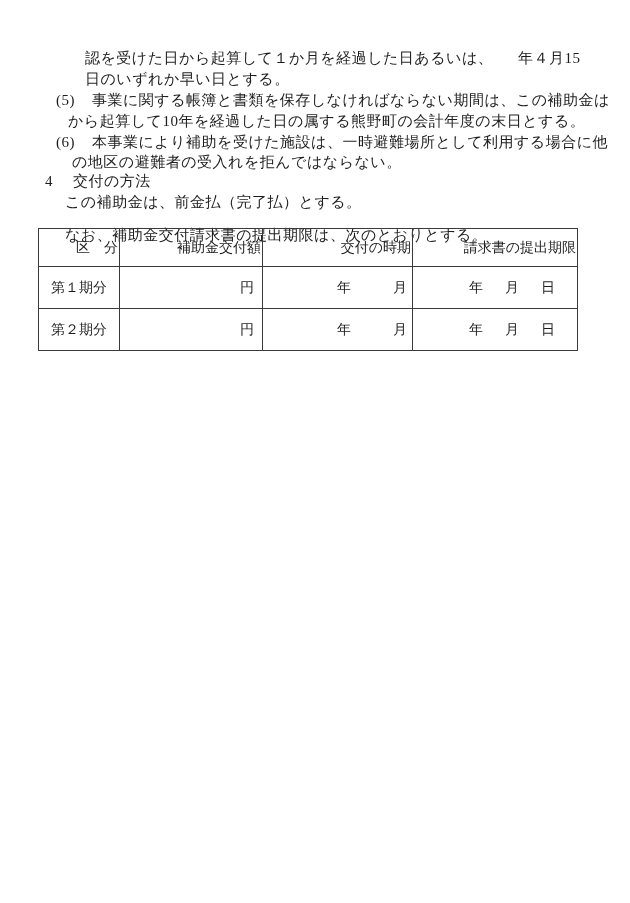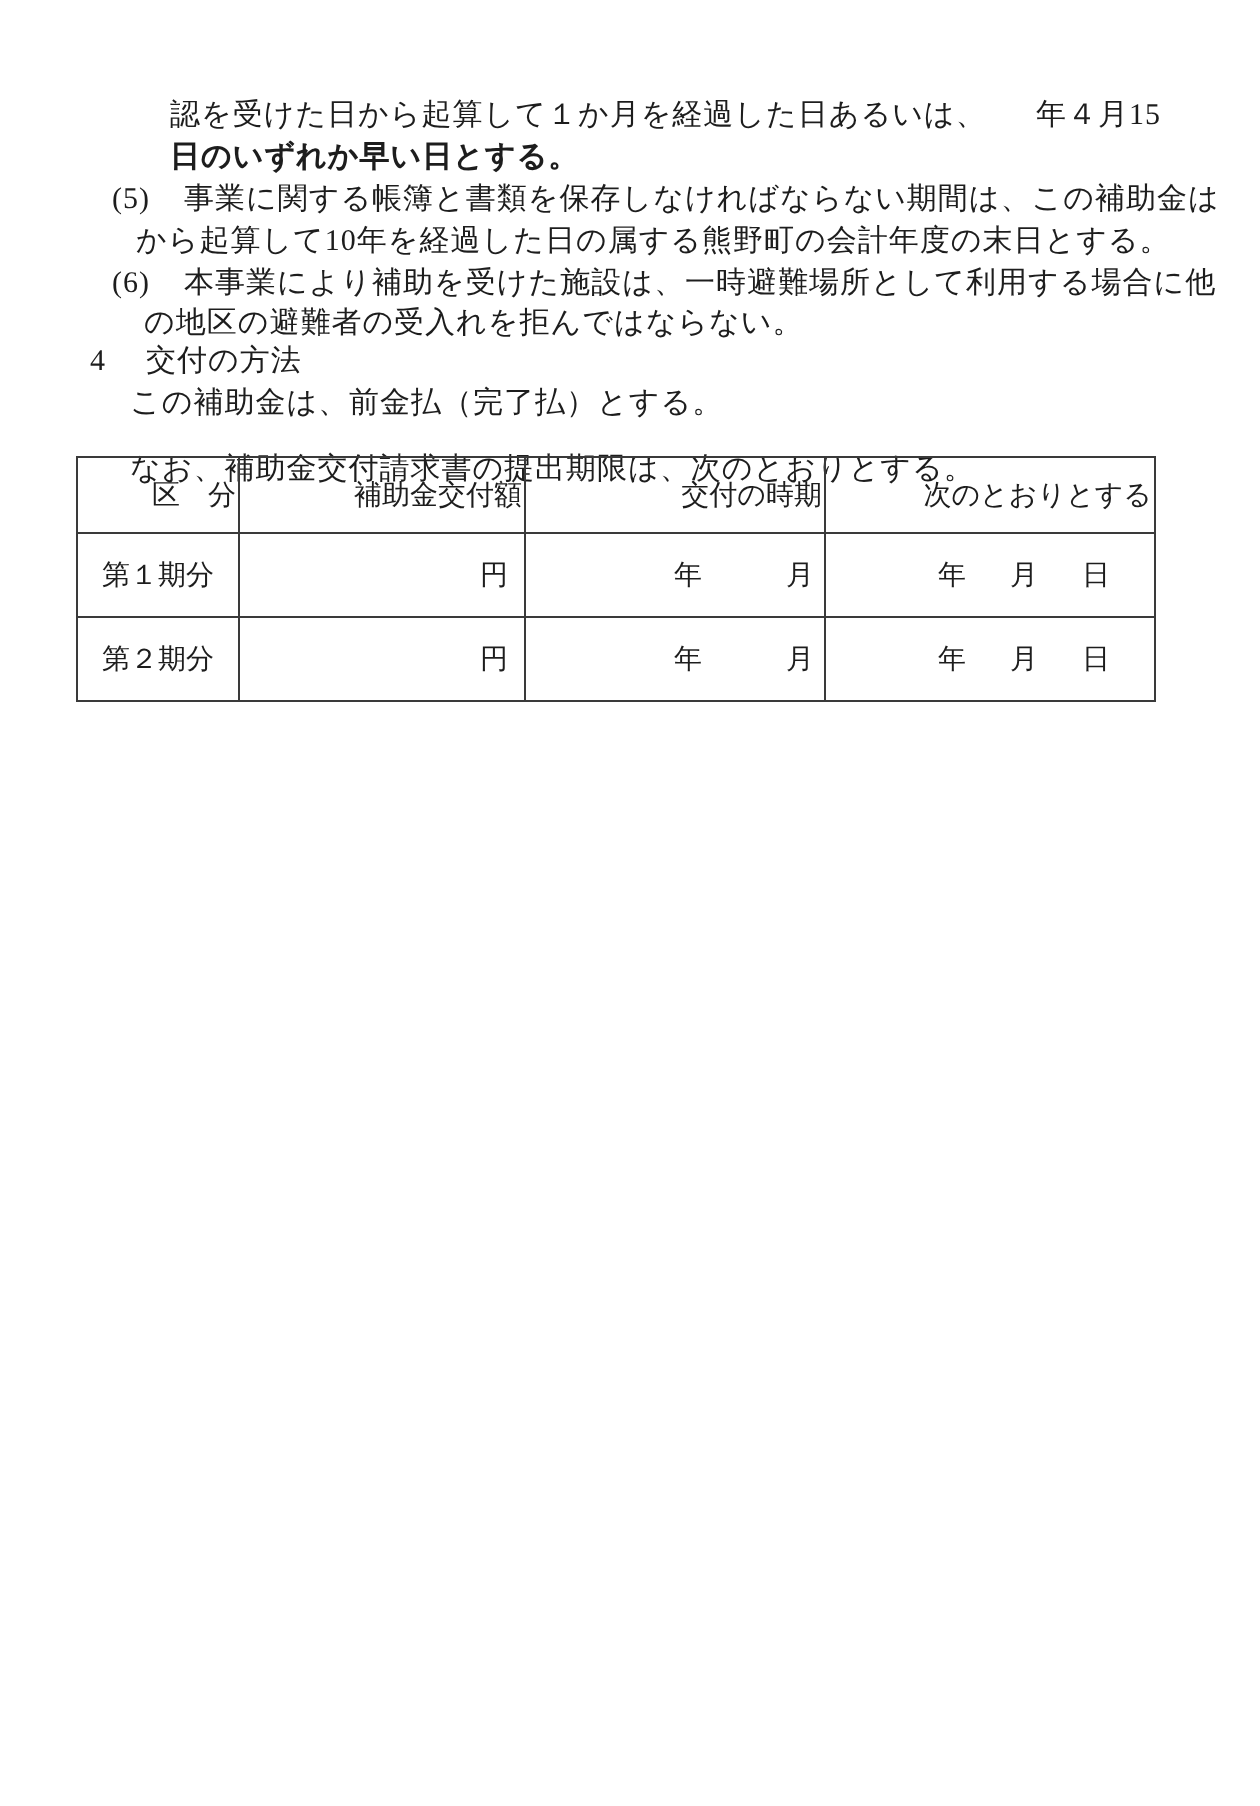--- a/index.html
+++ b/index.html
@@ -19,21 +19,21 @@
   .seg {
     position: absolute;
     font-size: 15px;
     line-height: 20px;
     white-space: pre;
     letter-spacing: 0.5px;
   }
   
   .s-l1a { left: 85px;  top: 48px; }
   .s-l1b { left: 518px; top: 48px; }
-  .s-l2  { left: 85px;  top: 69px; font-weight: bold; }
+  .s-l2  { left: 85px;  top: 69px; }
   .s-l3m { left: 56px;  top: 90px; }
   .s-l3  { left: 92px;  top: 90px; }
   .s-l4  { left: 68px;  top: 111px; }
   .s-l5m { left: 56px;  top: 132px; }
   .s-l5  { left: 92px;  top: 132px; }
   .s-l6  { left: 72px;  top: 152px; }
   .s-l7m { left: 45px;  top: 171px; }
   .s-l7  { left: 73px;  top: 171px; }
   .s-l8  { left: 65px;  top: 192px; }
   .s-l9  { left: 65px;  top: 225px; }
@@ -94,21 +94,21 @@
       <col style="width:81px">
       <col style="width:143px">
       <col style="width:150px">
       <col style="width:165px">
     </colgroup>
     <tbody>
       <tr class="hdr">
         <th>区　分</th>
         <th>補助金交付額</th>
         <th>交付の時期</th>
-        <th>次のとおりとする</th>
+        <th>請求書の提出期限</th>
       </tr>
       <tr class="body">
         <td class="cat">第１期分</td>
         <td class="amt">円</td>
         <td class="tim">年　　　月</td>
         <td class="ddl">年　月　日</td>
       </tr>
       <tr class="body">
         <td class="cat">第２期分</td>
         <td class="amt">円</td>

